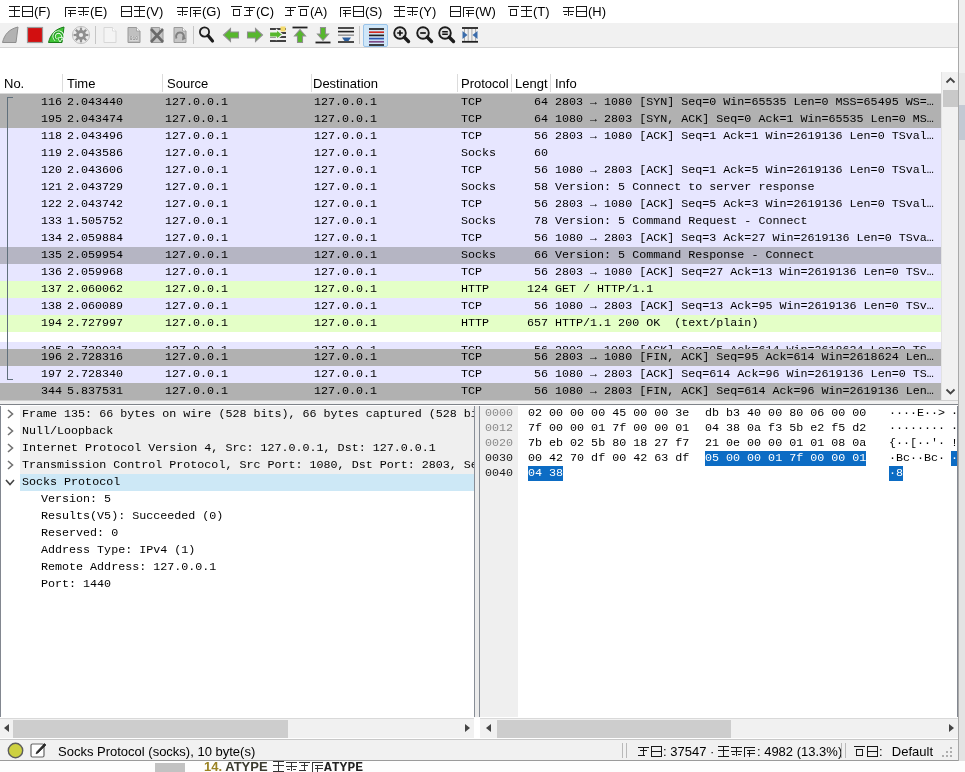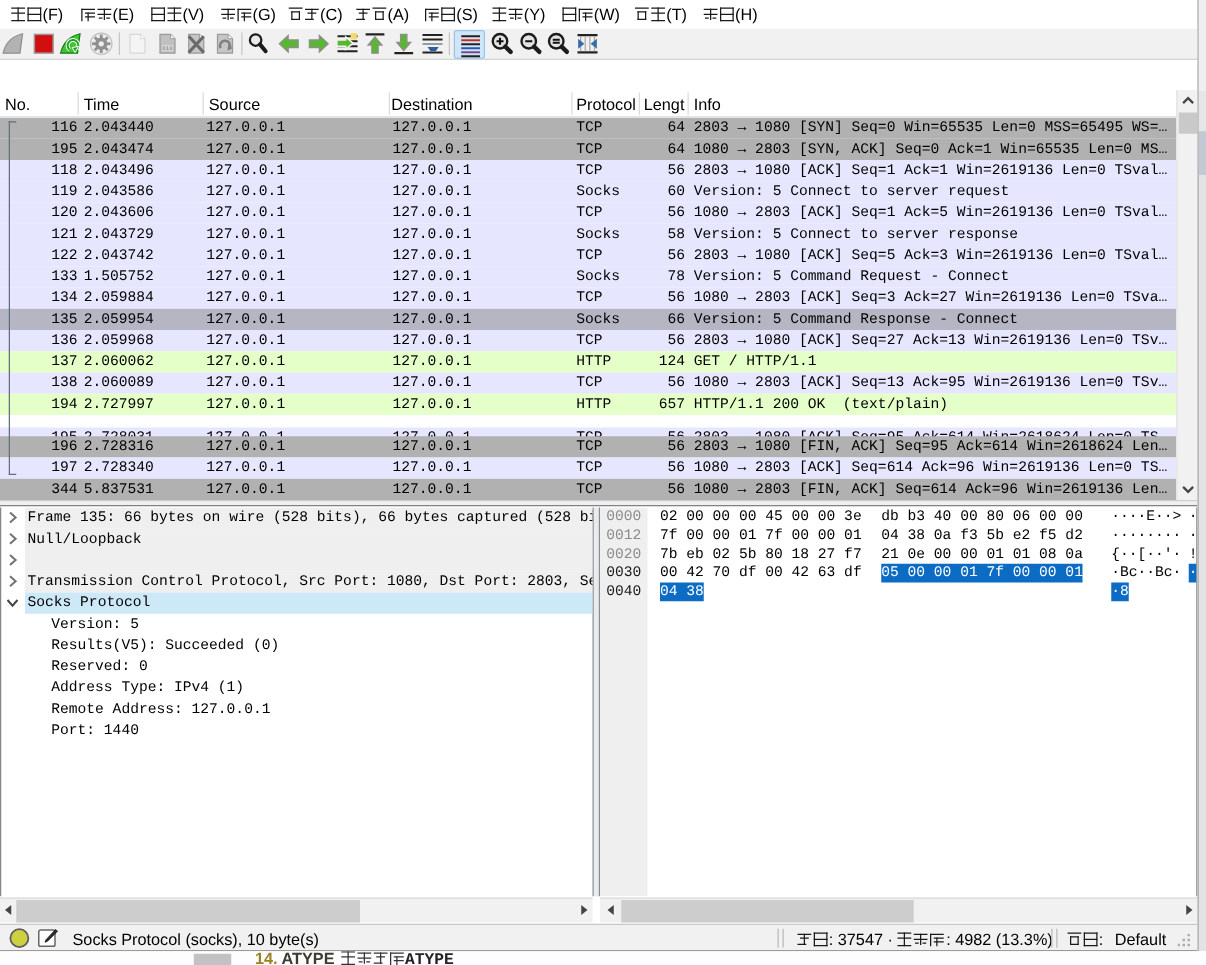--- a/index.html
+++ b/index.html
@@ -235,21 +235,21 @@
     <span class="hsep" style="left:550px"></span>
   </div>
 
   <div id="plist">
 <div style="position:absolute;left:7px;top:3px;width:6px;height:1px;background:#60707c;z-index:6"></div>
       <div style="position:absolute;left:7px;top:3px;width:1px;height:283px;background:#60707c;z-index:6"></div>
       <div style="position:absolute;left:7px;top:285px;width:6px;height:1px;background:#60707c;z-index:6"></div>
 <div class="prow r-gray" style="top:0px"><span class="c-no">116</span><span class="c-time">2.043440</span><span class="c-src">127.0.0.1</span><span class="c-dst">127.0.0.1</span><span class="c-pro">TCP</span><span class="c-len">64</span><span class="c-inf">2803 → 1080 [SYN] Seq=0 Win=65535 Len=0 MSS=65495 WS=256 SACK_PERM=1</span></div>
 <div class="prow r-gray" style="top:17px"><span class="c-no">195</span><span class="c-time">2.043474</span><span class="c-src">127.0.0.1</span><span class="c-dst">127.0.0.1</span><span class="c-pro">TCP</span><span class="c-len">64</span><span class="c-inf">1080 → 2803 [SYN, ACK] Seq=0 Ack=1 Win=65535 Len=0 MSS=65495 WS</span></div>
 <div class="prow r-lav" style="top:34px"><span class="c-no">118</span><span class="c-time">2.043496</span><span class="c-src">127.0.0.1</span><span class="c-dst">127.0.0.1</span><span class="c-pro">TCP</span><span class="c-len">56</span><span class="c-inf">2803 → 1080 [ACK] Seq=1 Ack=1 Win=2619136 Len=0 TSval=1070172</span></div>
-<div class="prow r-lav" style="top:51px"><span class="c-no">119</span><span class="c-time">2.043586</span><span class="c-src">127.0.0.1</span><span class="c-dst">127.0.0.1</span><span class="c-pro">Socks</span><span class="c-len">60</span><span class="c-inf">Version: 5 Connect to server request</span></div>
+<div class="prow r-lav" style="top:51px"><span class="c-no">119</span><span class="c-time">2.043586</span><span class="c-src">127.0.0.1</span><span class="c-dst">127.0.0.1</span><span class="c-pro">Socks</span><span class="c-len">60</span></div>
 <div class="prow r-lav" style="top:68px"><span class="c-no">120</span><span class="c-time">2.043606</span><span class="c-src">127.0.0.1</span><span class="c-dst">127.0.0.1</span><span class="c-pro">TCP</span><span class="c-len">56</span><span class="c-inf">1080 → 2803 [ACK] Seq=1 Ack=5 Win=2619136 Len=0 TSval=1070172</span></div>
 <div class="prow r-lav" style="top:85px"><span class="c-no">121</span><span class="c-time">2.043729</span><span class="c-src">127.0.0.1</span><span class="c-dst">127.0.0.1</span><span class="c-pro">Socks</span><span class="c-len">58</span><span class="c-inf">Version: 5 Connect to server response</span></div>
 <div class="prow r-lav" style="top:102px"><span class="c-no">122</span><span class="c-time">2.043742</span><span class="c-src">127.0.0.1</span><span class="c-dst">127.0.0.1</span><span class="c-pro">TCP</span><span class="c-len">56</span><span class="c-inf">2803 → 1080 [ACK] Seq=5 Ack=3 Win=2619136 Len=0 TSval=1070172</span></div>
 <div class="prow r-lav" style="top:119px"><span class="c-no">133</span><span class="c-time">1.505752</span><span class="c-src">127.0.0.1</span><span class="c-dst">127.0.0.1</span><span class="c-pro">Socks</span><span class="c-len">78</span><span class="c-inf">Version: 5 Command Request - Connect</span></div>
 <div class="prow r-lav" style="top:136px"><span class="c-no">134</span><span class="c-time">2.059884</span><span class="c-src">127.0.0.1</span><span class="c-dst">127.0.0.1</span><span class="c-pro">TCP</span><span class="c-len">56</span><span class="c-inf">1080 → 2803 [ACK] Seq=3 Ack=27 Win=2619136 Len=0 TSval=107017</span></div>
 <div class="prow r-sel" style="top:153px"><span class="c-no">135</span><span class="c-time">2.059954</span><span class="c-src">127.0.0.1</span><span class="c-dst">127.0.0.1</span><span class="c-pro">Socks</span><span class="c-len">66</span><span class="c-inf">Version: 5 Command Response - Connect</span></div>
 <div class="prow r-lav" style="top:170px"><span class="c-no">136</span><span class="c-time">2.059968</span><span class="c-src">127.0.0.1</span><span class="c-dst">127.0.0.1</span><span class="c-pro">TCP</span><span class="c-len">56</span><span class="c-inf">2803 → 1080 [ACK] Seq=27 Ack=13 Win=2619136 Len=0 TSval=10701</span></div>
 <div class="prow r-grn" style="top:187px"><span class="c-no">137</span><span class="c-time">2.060062</span><span class="c-src">127.0.0.1</span><span class="c-dst">127.0.0.1</span><span class="c-pro">HTTP</span><span class="c-len">124</span><span class="c-inf">GET / HTTP/1.1</span></div>
 <div class="prow r-lav" style="top:204px"><span class="c-no">138</span><span class="c-time">2.060089</span><span class="c-src">127.0.0.1</span><span class="c-dst">127.0.0.1</span><span class="c-pro">TCP</span><span class="c-len">56</span><span class="c-inf">1080 → 2803 [ACK] Seq=13 Ack=95 Win=2619136 Len=0 TSval=10701</span></div>
 <div class="prow r-grn" style="top:221px"><span class="c-no">194</span><span class="c-time">2.727997</span><span class="c-src">127.0.0.1</span><span class="c-dst">127.0.0.1</span><span class="c-pro">HTTP</span><span class="c-len">657</span><span class="c-inf">HTTP/1.1 200 OK  (text/plain)</span></div>
@@ -273,21 +273,21 @@
 
   <div id="details">
 <div class="drow" style="top:0px"><div class="bg" style="background:#efefef"></div><svg class="chev" viewBox="0 0 10 10">
           <path d="M3 1 L7.5 5 L3 9" fill="none" stroke="#727272" stroke-width="1.6"></path>
         </svg><span class="tx">Frame 135: 66 bytes on wire (528 bits), 66 bytes captured (528 bits) on interface \Device\NPF_Loopback, id 0</span></div>
 <div class="drow" style="top:17px"><div class="bg" style="background:#efefef"></div><svg class="chev" viewBox="0 0 10 10">
           <path d="M3 1 L7.5 5 L3 9" fill="none" stroke="#727272" stroke-width="1.6"></path>
         </svg><span class="tx">Null/Loopback</span></div>
 <div class="drow" style="top:34px"><div class="bg" style="background:#efefef"></div><svg class="chev" viewBox="0 0 10 10">
           <path d="M3 1 L7.5 5 L3 9" fill="none" stroke="#727272" stroke-width="1.6"></path>
-        </svg></div>
+        </svg><span class="tx">Internet Protocol Version 4, Src: 127.0.0.1, Dst: 127.0.0.1</span></div>
 <div class="drow" style="top:51px"><div class="bg" style="background:#efefef"></div><svg class="chev" viewBox="0 0 10 10">
           <path d="M3 1 L7.5 5 L3 9" fill="none" stroke="#727272" stroke-width="1.6"></path>
         </svg><span class="tx">Transmission Control Protocol, Src Port: 1080, Dst Port: 2803, Seq: 1, Ack: 5, Len: 10</span></div>
 <div class="drow" style="top:68px"><div class="bg" style="background:#cde8f6"></div><svg class="chev" viewBox="0 0 10 10">
           <path d="M1 3 L5 7.5 L9 3" fill="none" stroke="#444" stroke-width="1.6"></path>
         </svg><span class="tx">Socks Protocol</span></div>
 <div class="drow" style="top:85px"><span class="tx2">Version: 5</span></div>
 <div class="drow" style="top:102px"><span class="tx2">Results(V5): Succeeded (0)</span></div>
 <div class="drow" style="top:119px"><span class="tx2">Reserved: 0</span></div>
 <div class="drow" style="top:136px"><span class="tx2">Address Type: IPv4 (1)</span></div>

